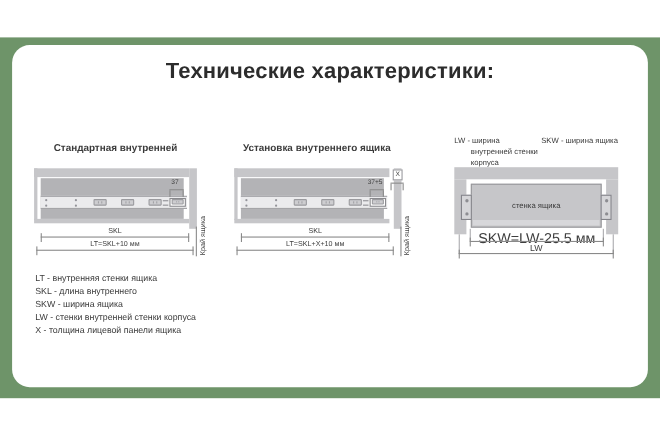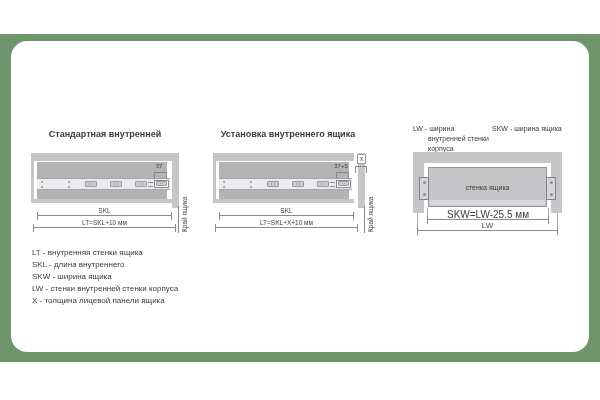--- a/index.html
+++ b/index.html
@@ -43,20 +43,21 @@
   .legend-line{position:absolute;left:32px;font-size:8px;color:#3a3a3a;white-space:nowrap;}
   .xbox{position:absolute;background:#ffffff;border:1px solid #9a9a9e;box-sizing:border-box;font-size:6px;color:#3f3f3f;text-align:center;line-height:9px;}
 </style>
 </head>
 <body>
 
 <div id="screen">
   <div class="green-band"></div>
   <div class="card"></div>
 
+  <div class="page-title">Технические характеристики:</div>
 
   <div>
     <div class="diagram-heading" style="left:31px;top:129px;width:148px;">Стандартная внутренней</div>
     <div class="bar" style="left:31px;top:153px;width:141px;height:8px;"></div>
     <div class="bar" style="left:31px;top:153px;width:3px;height:47px;"></div>
     <div class="bar" style="left:31px;top:199px;width:141px;height:4px;"></div>
     <div class="bar" style="left:172px;top:153px;width:7px;height:55px;"></div>
     <div class="panel" style="left:37px;top:162px;width:130px;height:37px;"></div>
     <div class="rail" style="left:37px;top:178px;width:133px;"></div>
     <div class="dot" style="left:41px;top:181px;"></div>
@@ -122,21 +123,21 @@
     <div class="drawer-box" style="left:428px;top:167px;width:119px;height:40px;">
       <div class="box-strip" style="left:1px;right:1px;bottom:1px;height:5px;"></div>
       <div class="box-label" style="top:16px;">стенка ящика</div>
     </div>
     <div class="hw" style="left:419px;top:177px;"></div>
     <div class="hw" style="left:546px;top:177px;"></div>
     <div class="ext-line" style="left:427px;top:208px;height:11px;"></div>
     <div class="ext-line" style="left:548px;top:208px;height:11px;"></div>
     <div class="ext-line" style="left:417px;top:213px;height:18px;"></div>
     <div class="ext-line" style="left:557px;top:213px;height:18px;"></div>
-    <div class="dim-label" style="left:427px;top:209px;width:122px;font-size:10px;text-decoration:underline;">SKW=LW-25.5 мм</div>
+    <div class="dim-label" style="left:427px;top:209px;width:122px;font-size:13px;">SKW=LW-25.5 мм</div>
     <div class="dim" style="left:427px;top:219px;width:122px;"></div>
     <div class="dim-label" style="left:417px;top:221px;width:141px;font-size:8px;">LW</div>
     <div class="dim" style="left:417px;top:230px;width:141px;"></div>
   </div>
 
   <div>
     <div class="legend-line" style="top:248px;">LT - внутренняя стенки ящика</div>
     <div class="legend-line" style="top:260px;">SKL - длина внутреннего</div>
     <div class="legend-line" style="top:272px;">SKW - ширина ящика</div>
     <div class="legend-line" style="top:284px;">LW - стенки внутренней стенки корпуса</div>

